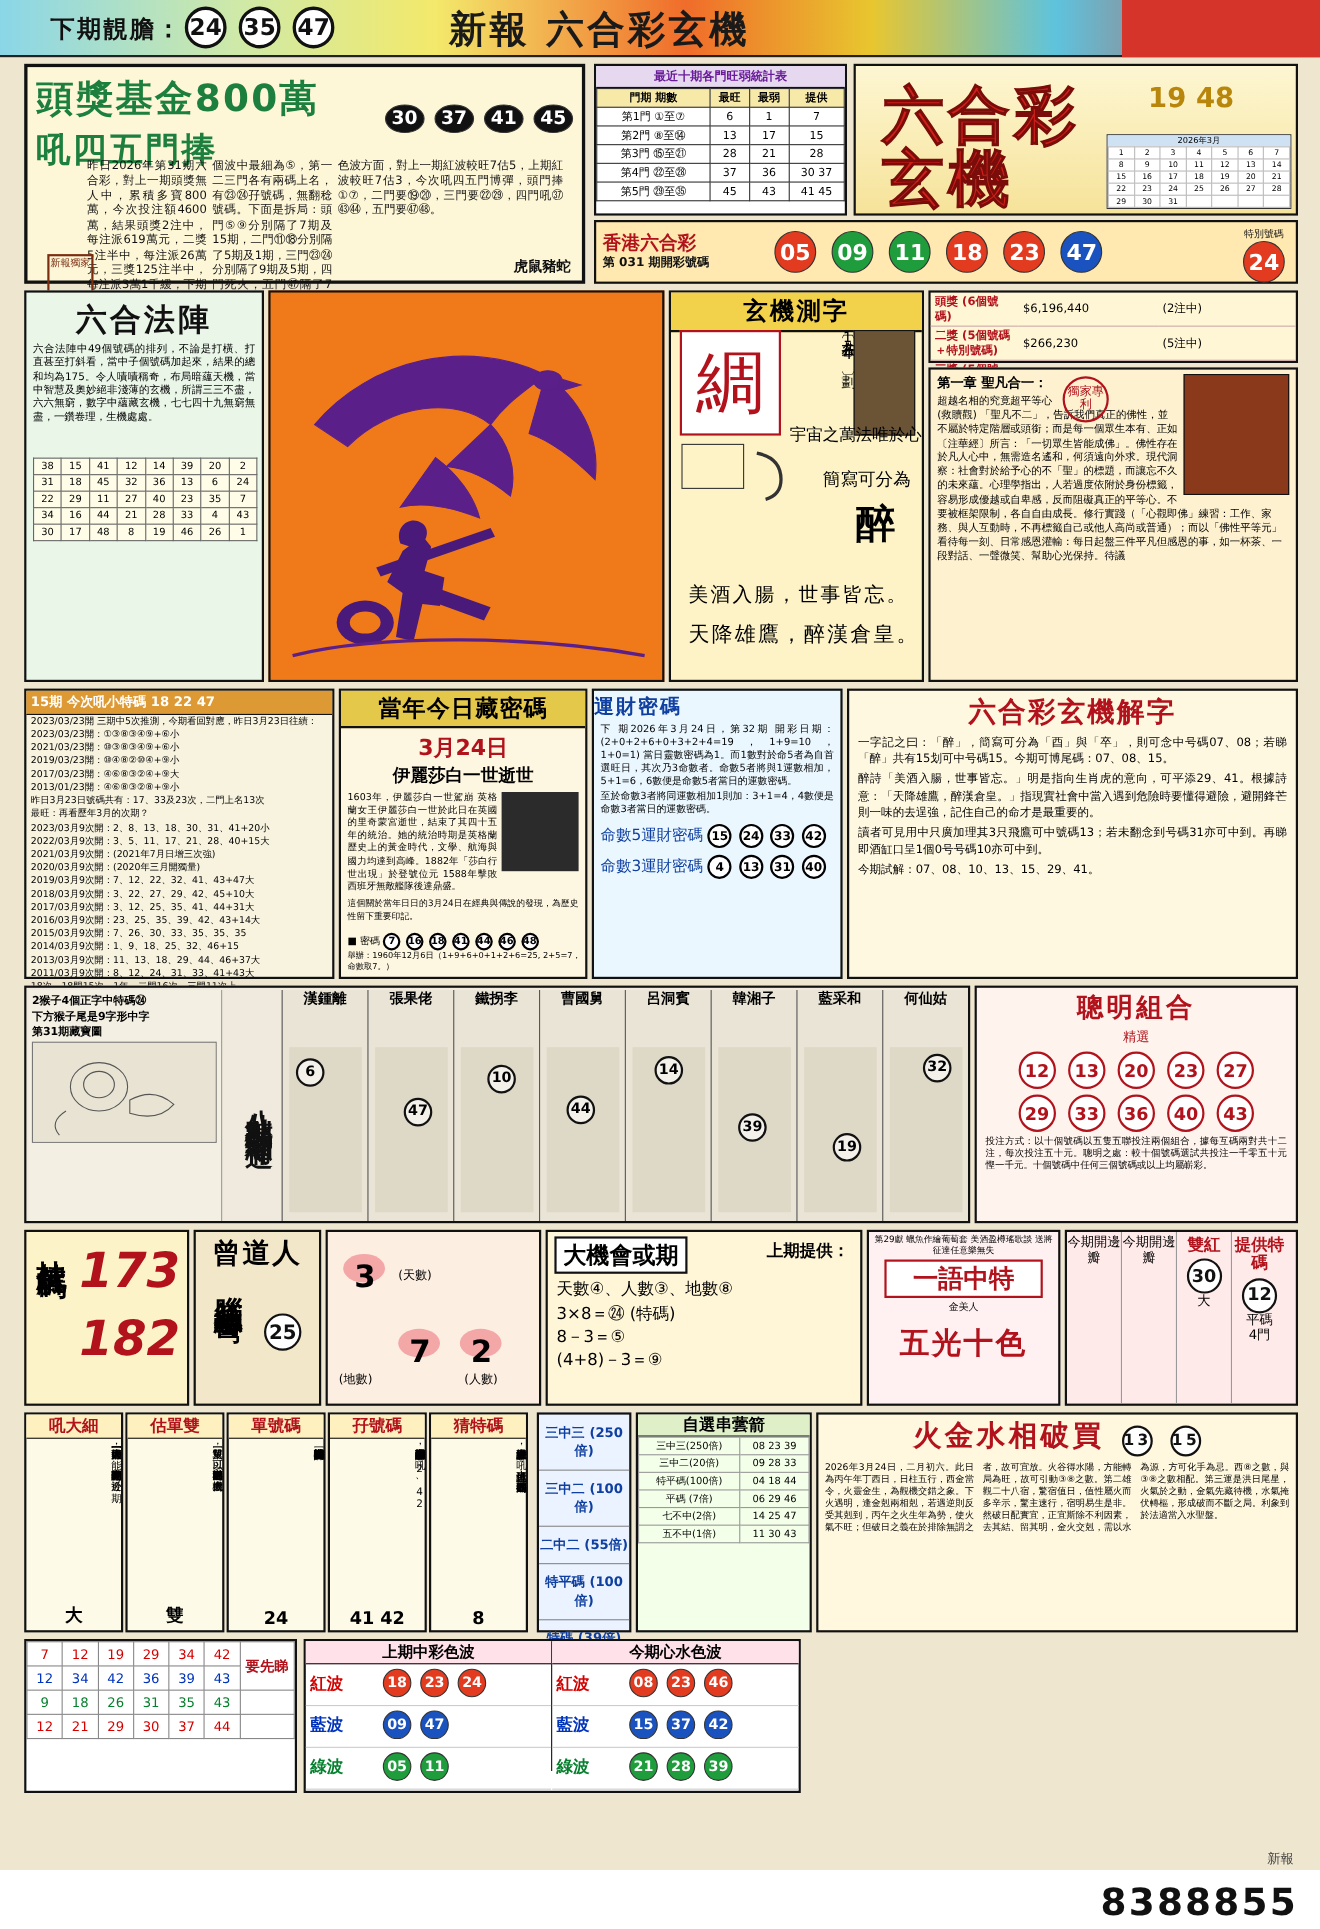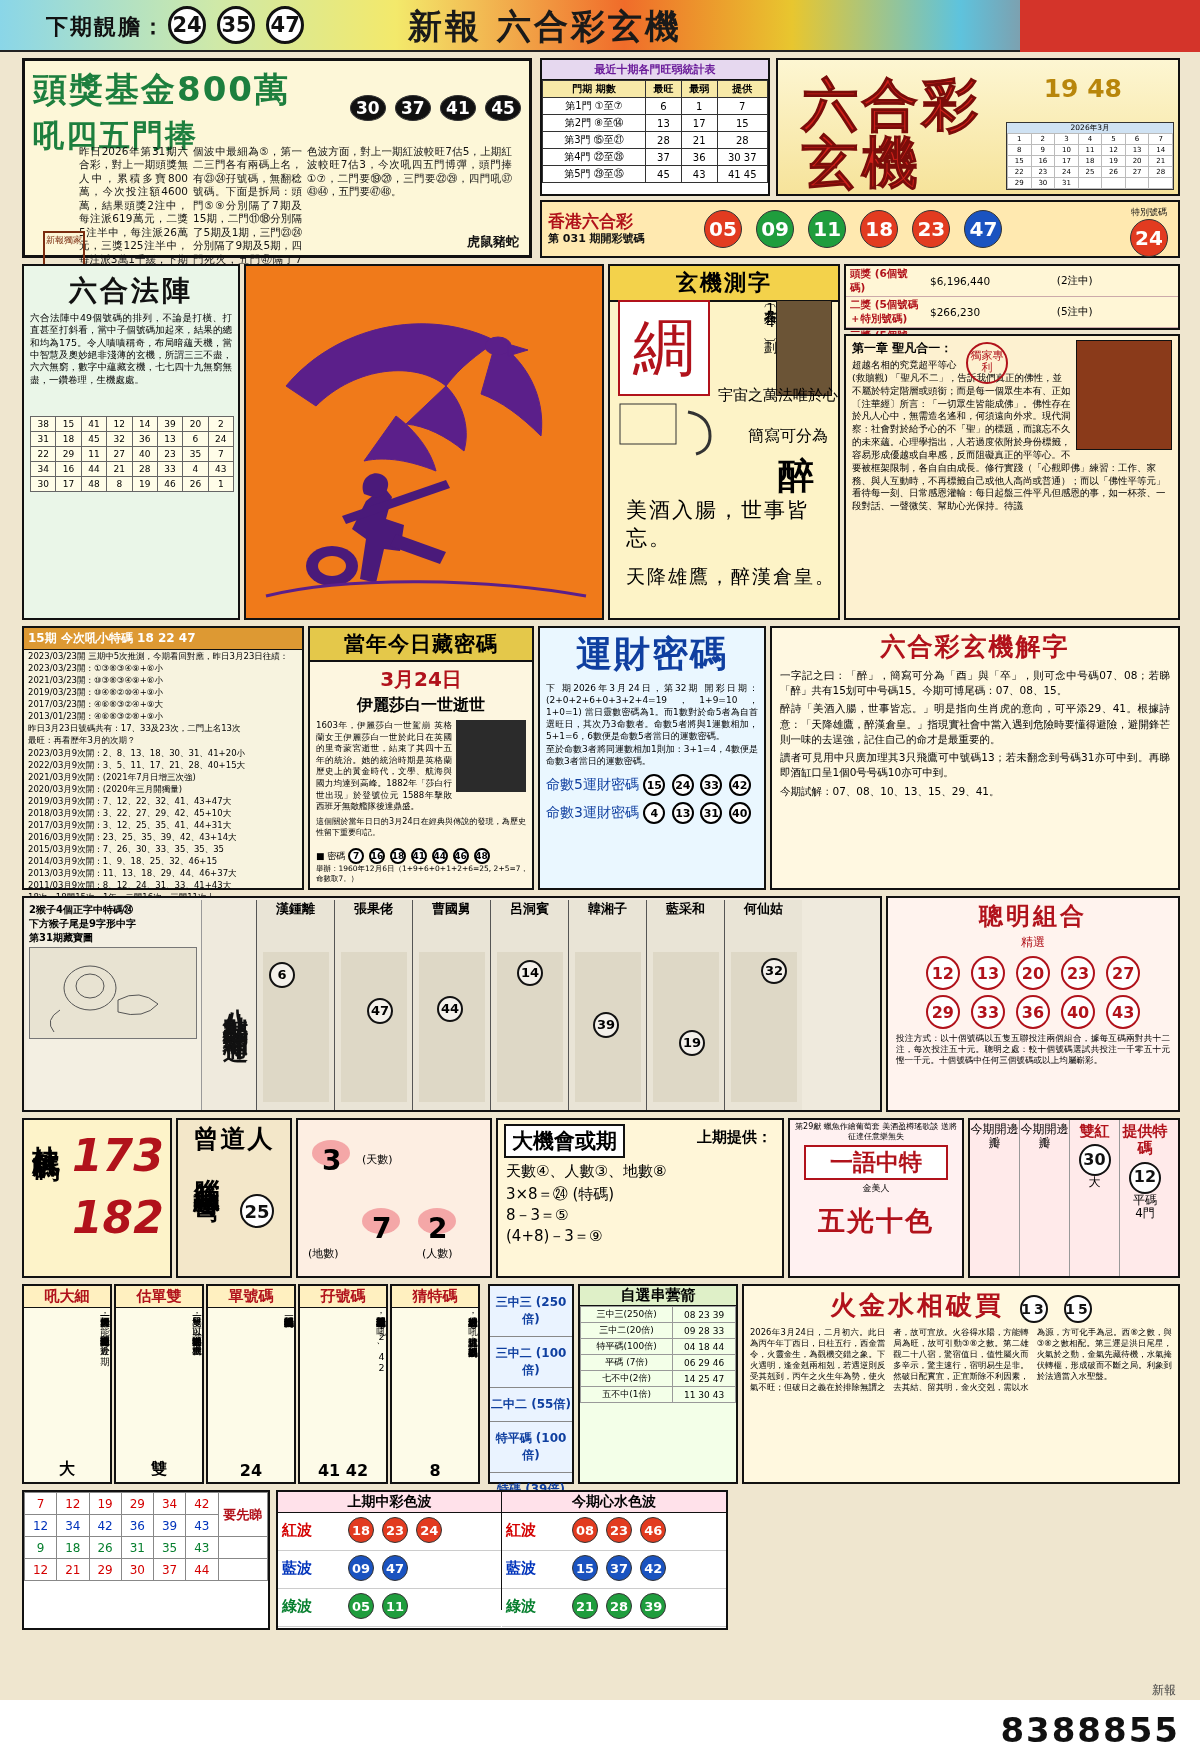--- a/index.html
+++ b/index.html
@@ -93,21 +93,21 @@
   #pic-eagle { left:244px; top:264px; width:360px; height:356px; background:#f07a1a; border:2px solid #111; overflow:hidden;}
 
   #cezi { left:608px; top:264px; width:232px; height:356px; background:#fdf3c7; border:2px solid #111;}
   #cezi .hd { background:#f3d24b; text-align:center; font-size:22px; font-weight:bold; padding:2px 0; border-bottom:2px solid #111; letter-spacing:2px;}
   #cezi .charbox { position:absolute; left:8px; top:34px; width:92px; height:96px; border:2px solid #b1121b; background:#fff; font-size:62px; text-align:center; line-height:92px; color:#b1121b;}
   #cezi .side { position:absolute; left:108px; top:34px; width:60px; font-size:13px; line-height:1.25; }
   #cezi .photo { position:absolute; right:6px; top:34px; width:56px; height:96px; background:#6b5436; border:1px solid #111;}
   #cezi .mid { position:absolute; left:8px; top:136px; width:120px; height:70px; }
   #cezi .yzj { position:absolute; right:10px; top:160px; font-size:16px;}
   #cezi .big { position:absolute; right:24px; top:186px; font-size:36px; font-weight:bold;}
-  #cezi .l1 { position:absolute; left:16px; bottom:66px; font-size:21px; letter-spacing:2px;}
+  #cezi .l1 { position:absolute; left:16px; bottom:66px; font-size:18px; letter-spacing:2px;}
   #cezi .l2 { position:absolute; left:16px; bottom:28px; font-size:19px; letter-spacing:2px;}
 
   #prize { left:844px; top:264px; width:336px; height:66px; background:#fff6d6; border:2px solid #111; font-size:11px;}
   #prize table{ width:100%; border-collapse:collapse; font-size:10.5px;}
   #prize td{ border-bottom:1px solid #caa; padding:1px 4px;}
   #prize td.p{ color:#b1121b; font-weight:bold; width:80px;}
 
   #article { left:844px; top:334px; width:336px; height:286px; background:#fdf1d0; border:2px solid #111; font-size:9.5px; line-height:1.35; padding:4px 6px; overflow:hidden;}
   #article h4{ margin:0 0 3px; font-size:12px;}
   #article .img { float:right; width:96px; height:110px; background:#8a3a1a; border:1px solid #111; margin:0 0 4px 5px;}
@@ -120,21 +120,21 @@
   #cang { left:308px; top:626px; width:226px; height:264px; background:#fdf6e0; border:2px solid #111;}
   #cang .hd{ background:#e4c84a; text-align:center; font-size:21px; font-weight:bold; padding:2px 0; border-bottom:2px solid #111; letter-spacing:1px;}
   #cang .d{ text-align:center; font-size:20px; font-weight:bold; color:#b1121b; margin-top:4px;}
   #cang .t{ text-align:center; font-size:16px; font-weight:bold; margin-top:2px;}
   #cang p { margin:4px 6px; font-size:8.6px; line-height:1.35; text-align:justify;}
   #cang .img{ float:right; width:70px; height:72px; background:#2b2b2b; margin:0 0 3px 4px;}
   #cang .foot{ position:absolute; left:6px; bottom:4px; font-size:9px;}
   #cang .foot .ball{ width:16px;height:16px;font-size:9px;margin-right:2px;}
 
   #yuncai { left:538px; top:626px; width:228px; height:264px; background:#eaf7ff; border:2px solid #111;}
-  #yuncai .hd{ text-align:center; font-size:36px; font-weight:bold; color:#0f3fa0; letter-spacing:2px; padding:2px 0;}
+  #yuncai .hd{ font-size:18px; font-weight:bold; color:#0f3fa0; letter-spacing:2px; padding:2px 0;}
   #yuncai p { margin:2px 6px; font-size:9px; line-height:1.32; text-align:justify;}
   #yuncai .code{ margin:6px; font-size:14px; color:#0f3fa0;}
   #yuncai .code .ball{ width:22px;height:22px;font-size:11px;margin-right:2px;}
 
   #jiezi { left:770px; top:626px; width:410px; height:264px; background:#fff8e1; border:2px solid #111;}
   #jiezi .hd{ text-align:center; font-size:25px; font-weight:bold; color:#b1121b; letter-spacing:2px; padding:2px 0;}
   #jiezi p { margin:3px 8px; font-size:10.5px; line-height:1.45; text-align:justify;}
 
   
   #baxian { left:22px; top:896px; width:860px; height:216px; background:#efeadd; border:2px solid #111;}
@@ -613,20 +613,25 @@
         <div class="nm">漢鍾離</div>
         <div class="fig"></div>
         <div class="num" style="left:12px; top:62px;">6</div>
       </div>
       <div class="cell">
         <div class="nm">張果佬</div>
         <div class="fig"></div>
         <div class="num" style="left:32px; top:98px;">47</div>
       </div>
       <div class="cell">
+        <div class="nm">鐵拐李</div>
+        <div class="fig"></div>
+        <div class="num" style="left:30px; top:68px;">10</div>
+      </div>
+      <div class="cell">
         <div class="nm">曹國舅</div>
         <div class="fig"></div>
         <div class="num" style="left:24px; top:96px;">44</div>
       </div>
       <div class="cell">
         <div class="nm">呂洞賓</div>
         <div class="fig"></div>
         <div class="num" style="left:26px; top:60px;">14</div>
       </div>
       <div class="cell">

